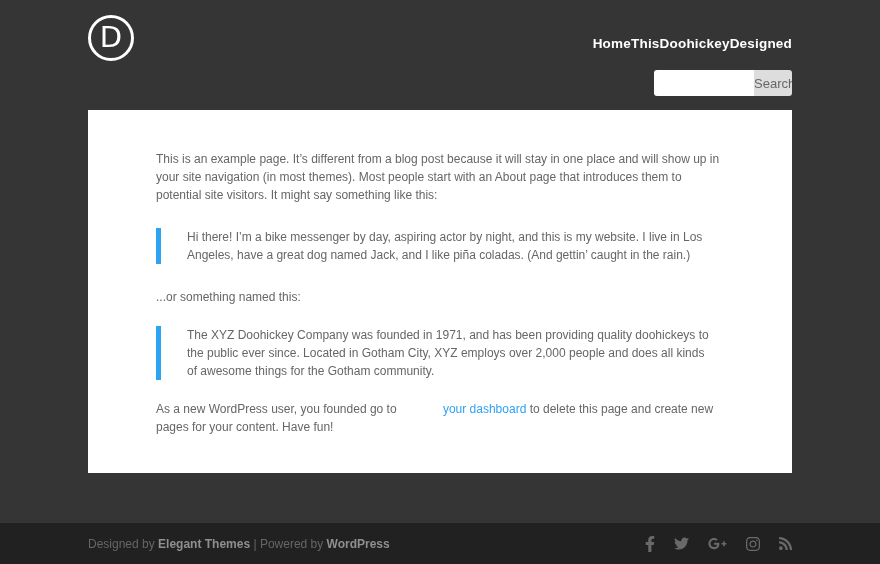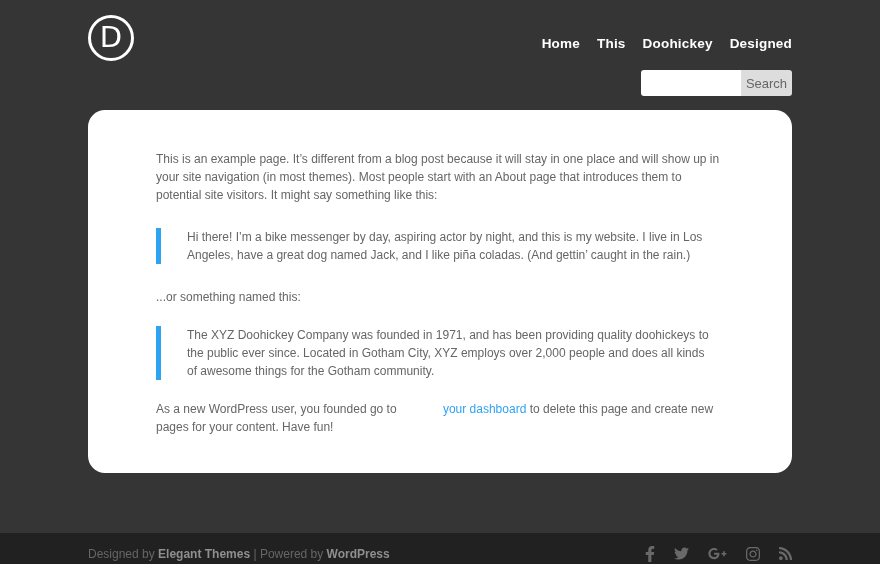--- a/index.html
+++ b/index.html
@@ -18,57 +18,57 @@
   .logo {
     position: absolute; left: 0; top: 15px;
     width: 46px; height: 46px; border: 3px solid #fff; border-radius: 50%;
     display: flex; align-items: center; justify-content: center;
     text-decoration: none; cursor: pointer;
   }
   .logo-letter {
     color: #fff; font-size: 29px; line-height: 1; padding-bottom: 2px;
     font-family: "DejaVu Sans", sans-serif; font-weight: 400;
   }
-  nav.main-nav { position: absolute; top: 36px; right: 0; display: flex; gap: 17px; }
+  nav.main-nav { position: absolute; top: 36px; right: 0; display: flex; }
   nav.main-nav a {
     color: var(--nav-text, #ffffff); font-size: 13.5px; font-weight: bold;
     text-decoration: none; cursor: pointer; letter-spacing: 0.2px;
   }
   .search { position: absolute; top: 70px; right: 0; display: flex; height: 26px; border-radius: 3px; overflow: hidden; }
   .search input {
     width: 100px; border: 0; padding: 0 8px; font-size: 12px;
     background: #fff; color: #666; outline: none; font-family: inherit;
   }
   .search button {
-    width: 51px; border: 0; background: #ddd; color: #666;
+    width: 38px; border: 0; background: #ddd; color: #666;
     font-size: 13px; font-family: inherit; cursor: pointer; padding: 0;
   }
 
   
   main { flex: 1 1 auto; }
   .content-box {
     background: var(--content-background, #ffffff);
-    min-height: 363px; padding: 40px 68px 37px; border-radius: 17px;
+    min-height: 363px; padding: 40px 68px 37px;
   }
   .content-box p {
     margin: 0 0 24px; font-size: 12px; line-height: 18px;
     color: var(--body-text, #666666);
   }
   .content-box blockquote {
     margin: 0 0 24px;
     border-left: 5px solid var(--accent-blue, #2ea3f2);
     padding: 0 0 0 18px;
   }
   .content-box blockquote p { margin: 8px; }
   .mb20 { margin-bottom: 20px !important; }
   .mb0 { margin-bottom: 0 !important; }
   .dashboard-link { color: var(--accent-blue, #2ea3f2); text-decoration: none; cursor: pointer; margin-left: 43px; }
 
   
-  footer { flex: 0 0 auto; height: 31px; background: var(--footer-background, #212121); margin-top: 30px; }
+  footer { flex: 0 0 auto; height: 41px; background: var(--footer-background, #212121); margin-top: 30px; }
   .footer-container { display: flex; align-items: center; justify-content: space-between; height: 41px; }
   .credits { margin: 0; font-size: 12px; color: #666; }
   .credits strong { color: #8f8f8f; font-weight: bold; cursor: pointer; }
   .social { display: flex; align-items: center; gap: 19px; }
   .social a { color: #696969; display: flex; align-items: center; cursor: pointer; }
   .social svg { height: 15px; width: auto; fill: currentColor; display: block; }
   .social a[data-name="instagram-icon"] svg { height: 16px; }
   .social a[data-name="facebook-icon"] svg { height: 16px; }
 </style>
 </head>

